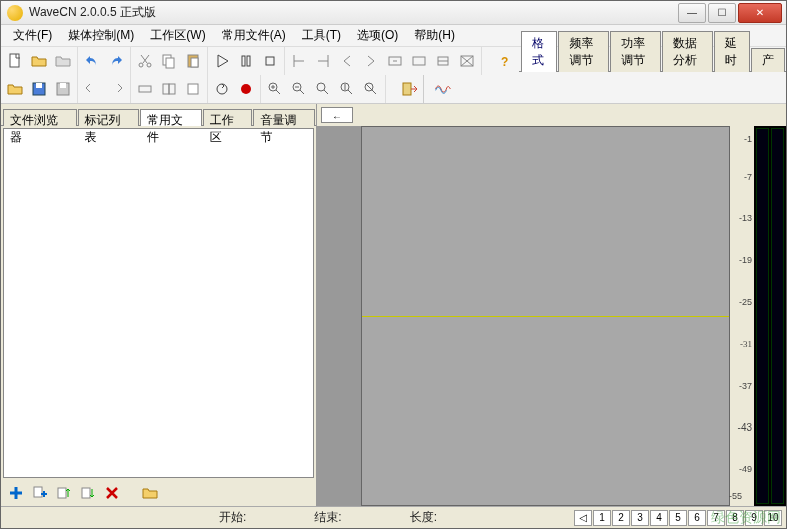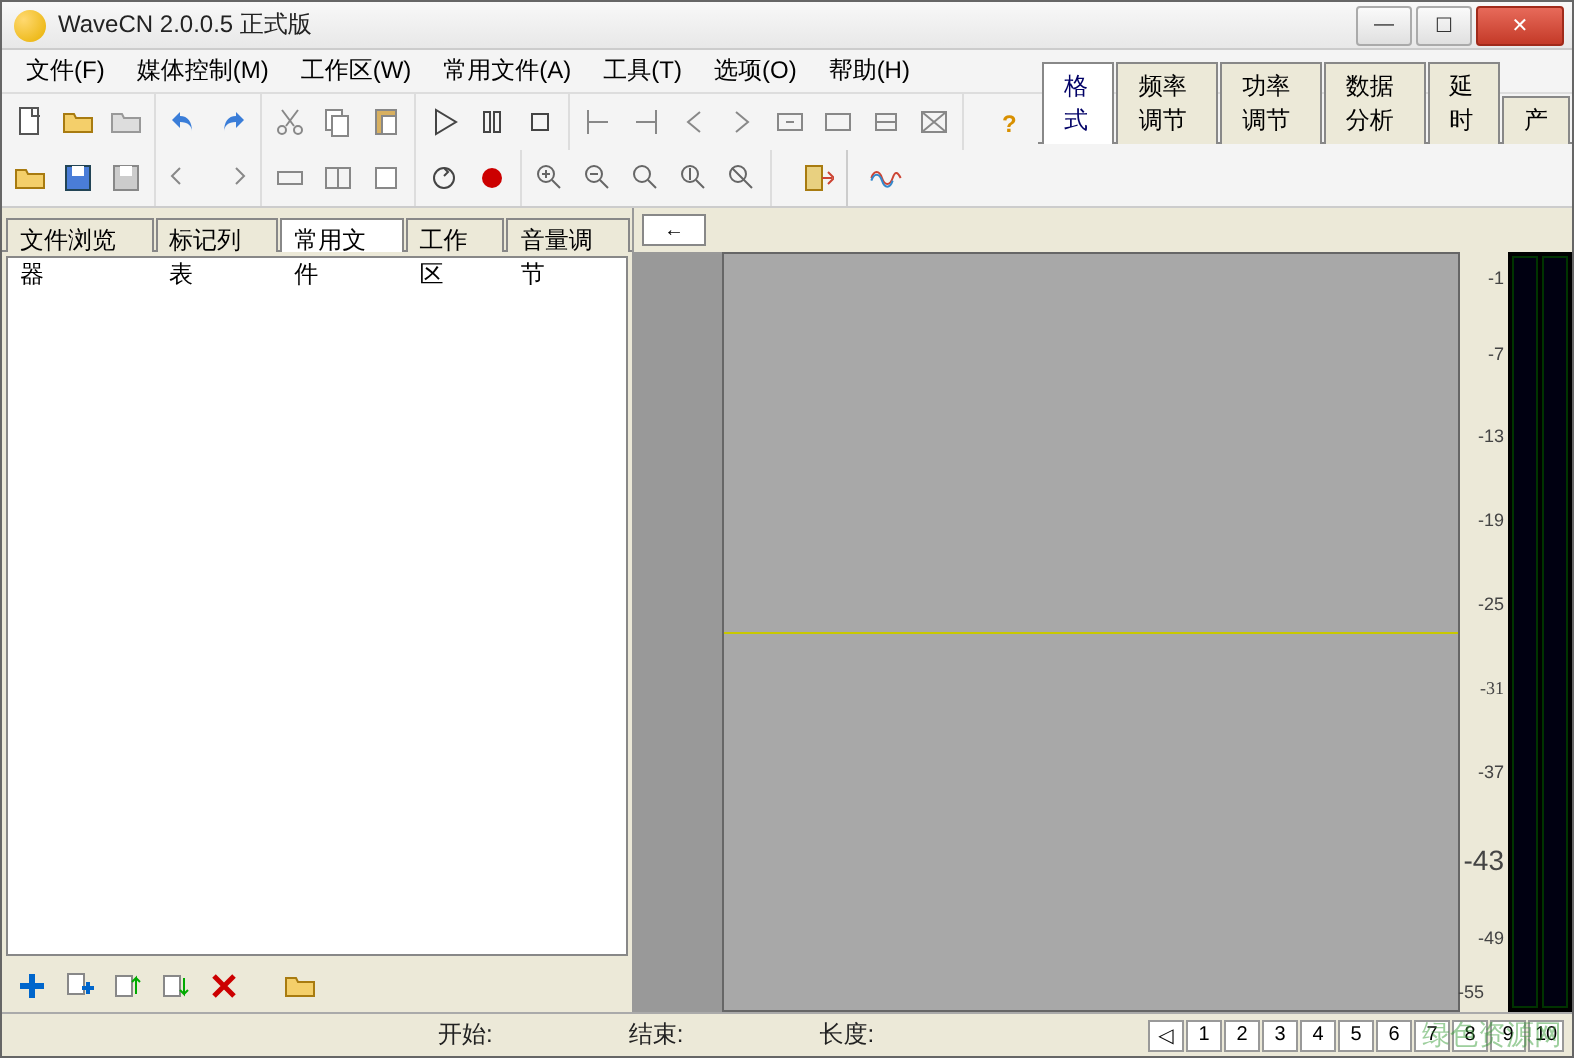--- a/index.html
+++ b/index.html
@@ -397,21 +397,21 @@
           <div class="hline"></div>
         </div>
         <div style="width:24px; position:relative; background:#ece9d8;">
           <div class="tick" style="position:absolute;right:2px;top:2%;font-size:9px;color:#444;">-1</div>
           <div class="tick" style="position:absolute;right:2px;top:12%;font-size:9px;color:#444;">-7</div>
           <div class="tick" style="position:absolute;right:2px;top:23%;font-size:9px;color:#444;">-13</div>
           <div class="tick" style="position:absolute;right:2px;top:34%;font-size:9px;color:#444;">-19</div>
           <div class="tick" style="position:absolute;right:2px;top:45%;font-size:9px;color:#444;">-25</div>
           <div class="tick" style="position:absolute;right:2px;top:56%;font-size:9px;color:#444;font-family:Liberation Serif, serif;">-31</div>
           <div class="tick" style="position:absolute;right:2px;top:67%;font-size:9px;color:#444;">-37</div>
-          <div class="tick" style="position:absolute;right:2px;top:78%;font-size:14px;color:#444;">-43</div>
+          <div class="tick" style="position:absolute;right:2px;top:78%;font-size:10px;color:#444;">-43</div>
           <div class="tick" style="position:absolute;right:2px;top:89%;font-size:9px;color:#444;">-49</div>
           <div class="tick" style="position:absolute;right:12px;top:96%;font-size:9px;color:#444;">-55</div>
         </div>
         <div class="levelmeter">
           <div class="meterbars">
             <div class="bar"></div>
             <div class="bar"></div>
           </div>
         </div>
       </div>

